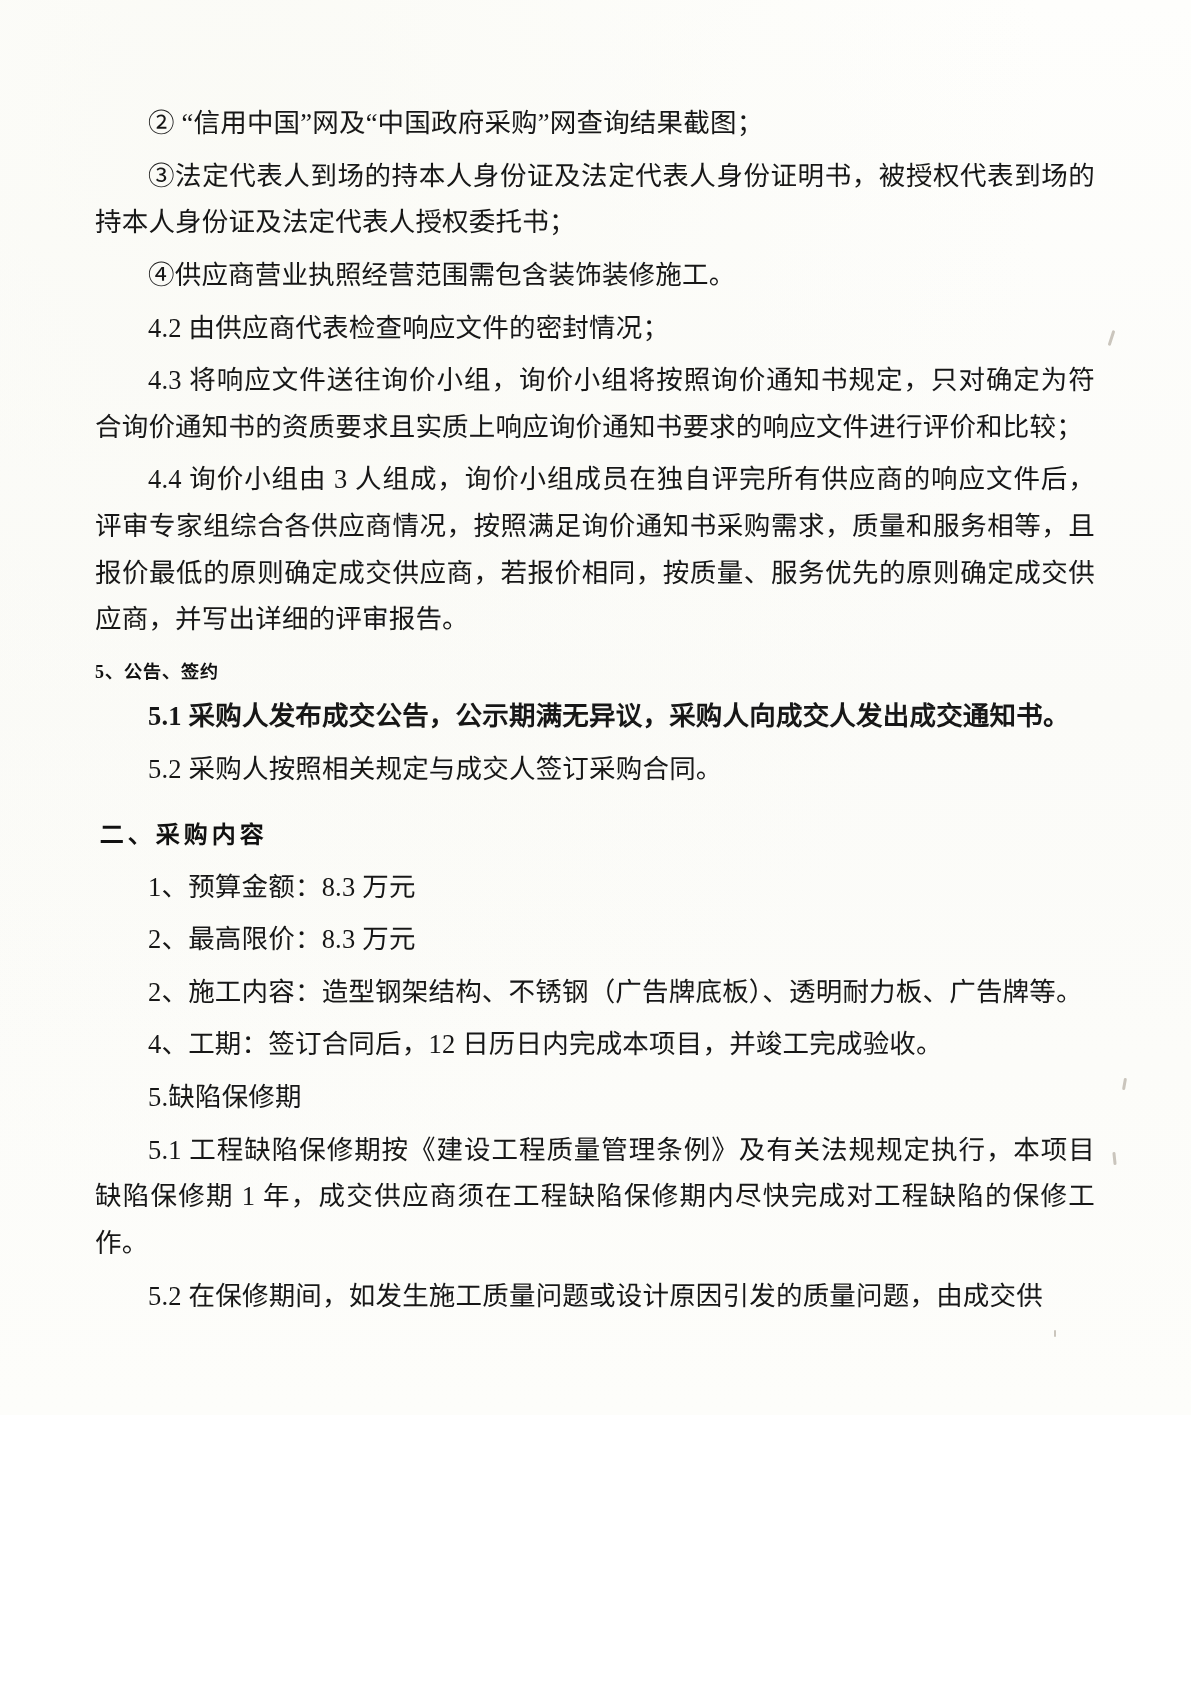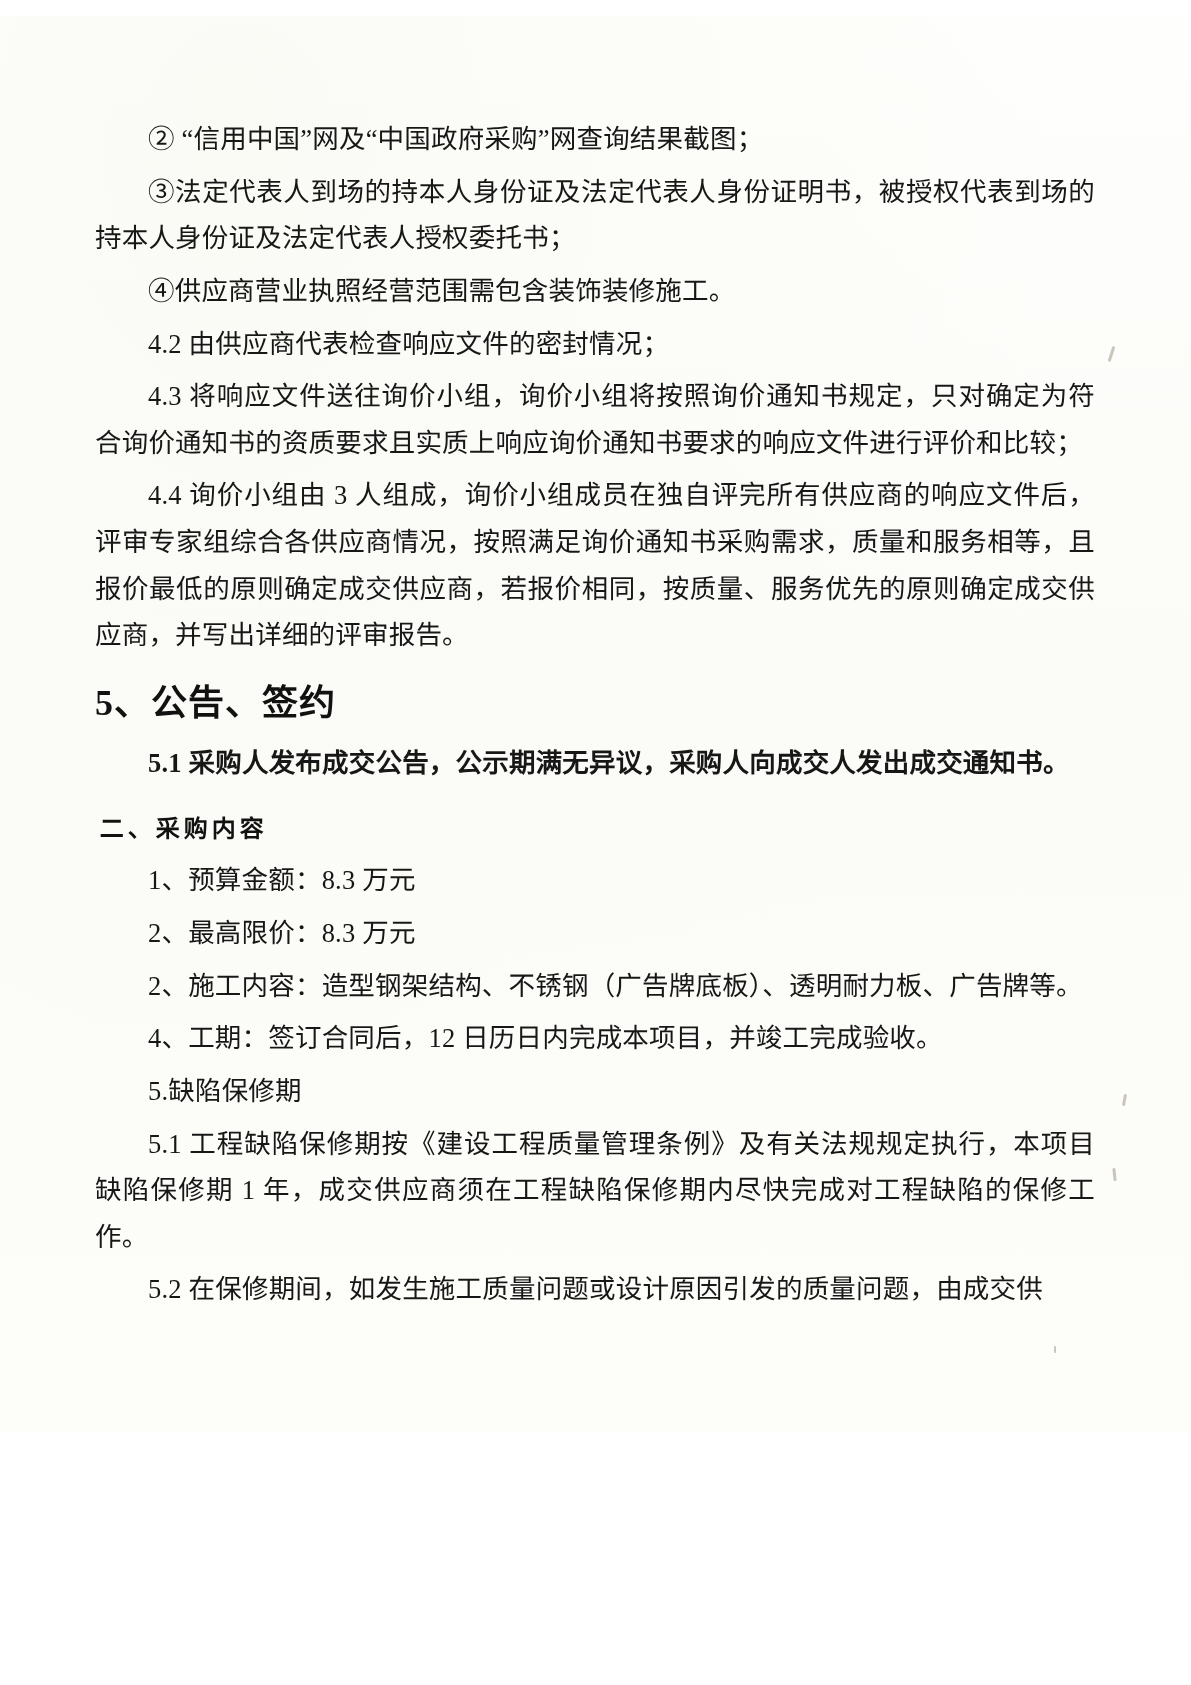--- a/index.html
+++ b/index.html
@@ -8,21 +8,21 @@
     background: #ffffff;
   }
   body {
     font-family: "Liberation Serif", "DejaVu Serif", serif;
     color: #1a1a1a;
   }
   .page {
     position: relative;
     width: 1191px;
     height: 1415px;
-    margin: 16px auto;
+    margin: 0 auto;
     background: #737373;
     overflow: hidden;
   }
   
   .paper-tint {
     position: absolute;
     inset: 0;
     background:
       radial-gradient(ellipse at 20% 10%, rgba(250,250,245,0.9), rgba(253,253,250,0) 60%),
       linear-gradient(180deg, #fefefc 0%, #fbfbf8 50%, #fdfdfa 100%);
@@ -41,21 +41,21 @@
     text-align: justify;
     text-justify: inter-ideograph;
     letter-spacing: 0.2px;
     color: #171717;
   }
   p.indent {
     text-indent: 2em;
   }
   h2.heading {
     margin: 14px 0 6px 0;
-    font-size: 36px;
+    font-size: 18px;
     line-height: 1.7;
     font-weight: bold;
     letter-spacing: 1px;
     color: #111;
   }
   h2.heading.level1 {
     margin: 22px 0 8px 0;
     font-size: 24px;
     letter-spacing: 4px;
     text-indent: 0.2em;
@@ -101,20 +101,21 @@
   <div class="content">
     <p class="para indent">② “信用中国”网及“中国政府采购”网查询结果截图；</p>
     <p class="para indent">③法定代表人到场的持本人身份证及法定代表人身份证明书，被授权代表到场的持本人身份证及法定代表人授权委托书；</p>
     <p class="para indent">④供应商营业执照经营范围需包含装饰装修施工。</p>
     <p class="para indent">4.2 由供应商代表检查响应文件的密封情况；</p>
     <p class="para indent">4.3 将响应文件送往询价小组，询价小组将按照询价通知书规定，只对确定为符合询价通知书的资质要求且实质上响应询价通知书要求的响应文件进行评价和比较；</p>
     <p class="para indent">4.4 询价小组由 3 人组成，询价小组成员在独自评完所有供应商的响应文件后，评审专家组综合各供应商情况，按照满足询价通知书采购需求，质量和服务相等，且报价最低的原则确定成交供应商，若报价相同，按质量、服务优先的原则确定成交供应商，并写出详细的评审报告。</p>
 
     <h2 class="heading level2">5、公告、签约</h2>
     <p class="para indent tight">5.1 采购人发布成交公告，公示期满无异议，采购人向成交人发出成交通知书。</p>
+    <p class="para indent">5.2 采购人按照相关规定与成交人签订采购合同。</p>
 
     <h2 class="heading level1">二、采购内容</h2>
     <p class="para indent">1、预算金额：8.3 万元</p>
     <p class="para indent">2、最高限价：8.3 万元</p>
     <p class="para indent">2、施工内容：造型钢架结构、不锈钢（广告牌底板）、透明耐力板、广告牌等。</p>
     <p class="para indent">4、工期：签订合同后，12 日历日内完成本项目，并竣工完成验收。</p>
     <p class="para indent">5.缺陷保修期</p>
     <p class="para indent">5.1 工程缺陷保修期按《建设工程质量管理条例》及有关法规规定执行，本项目缺陷保修期 1 年，成交供应商须在工程缺陷保修期内尽快完成对工程缺陷的保修工作。</p>
     <p class="para indent">5.2 在保修期间，如发生施工质量问题或设计原因引发的质量问题，由成交供</p>
   </div>

